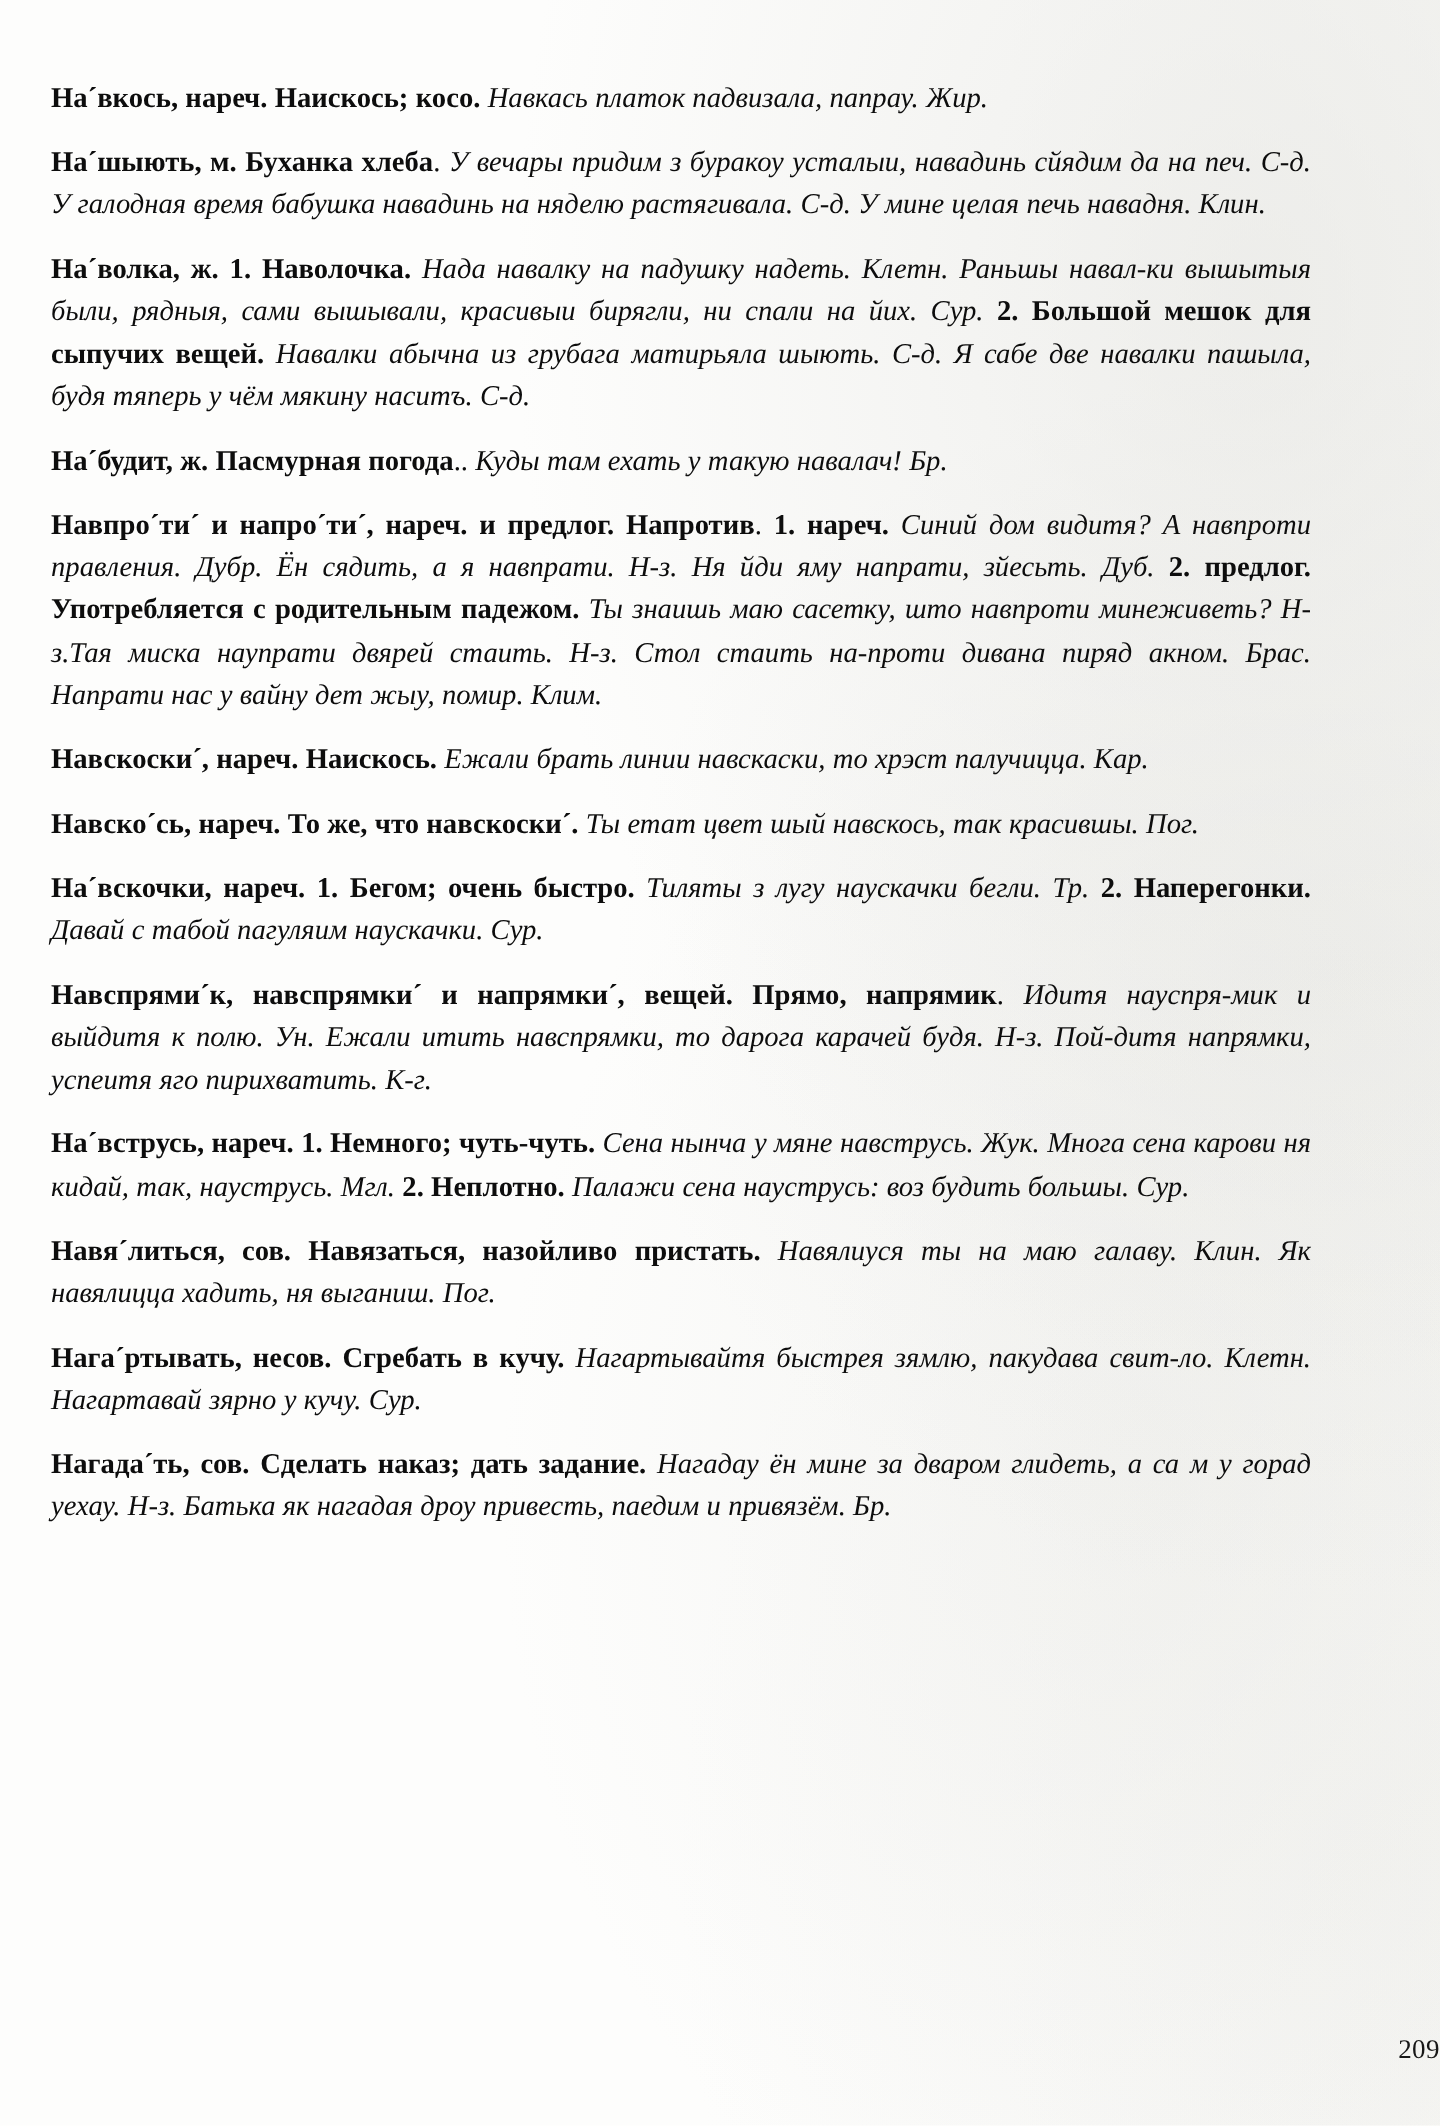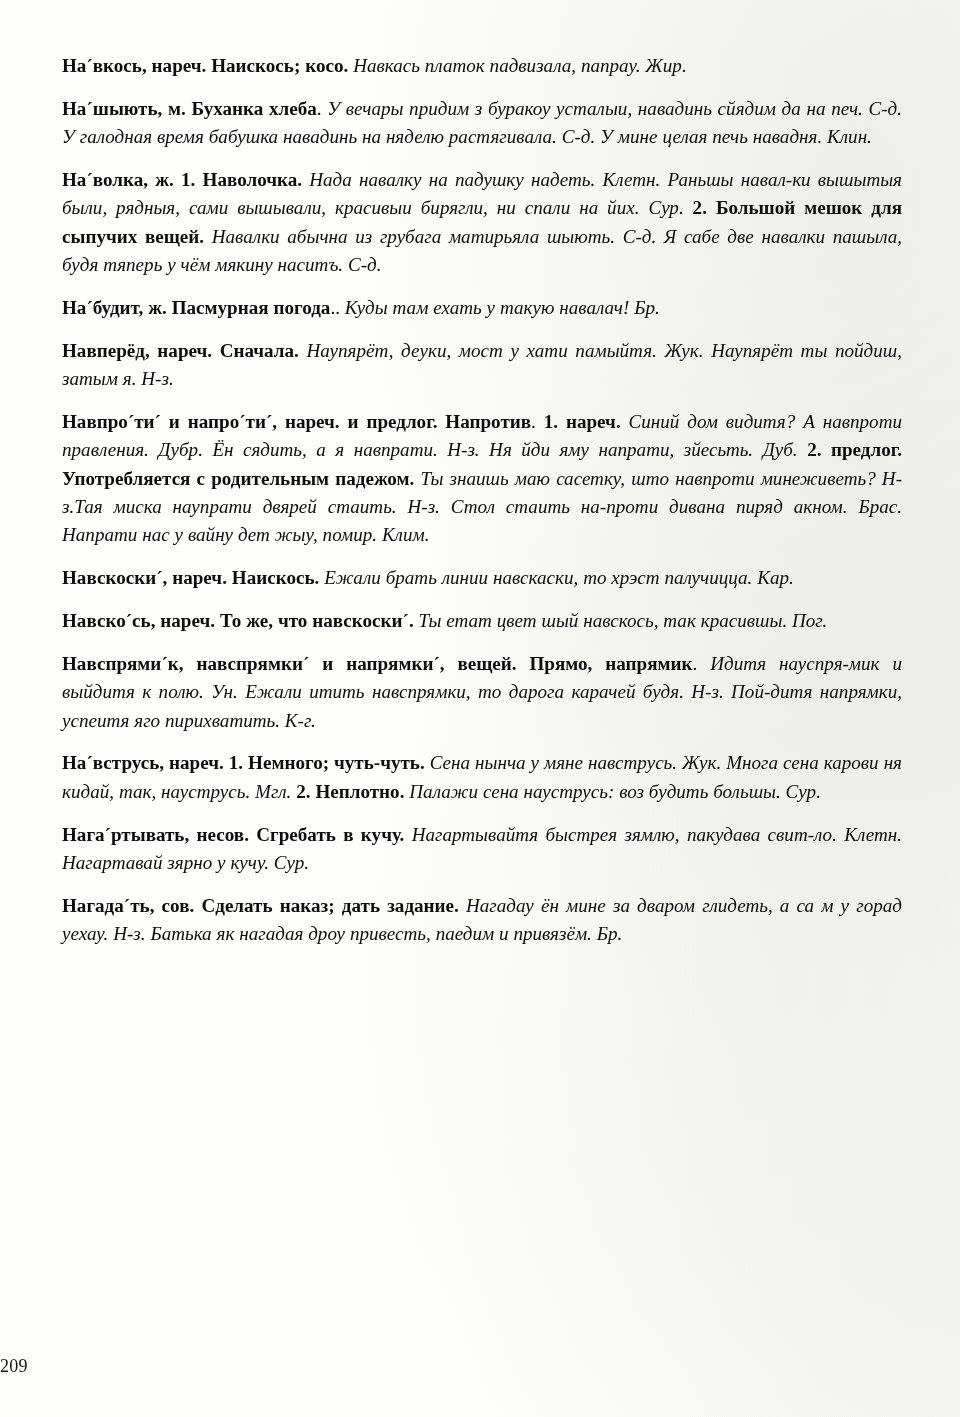--- a/index.html
+++ b/index.html
@@ -13,21 +13,21 @@
     font-family: "Liberation Serif", "DejaVu Serif", serif;
     color: #0d0d0d;
     overflow: hidden;
   }
   .page {
     position: relative;
     width: 960px;
     height: 1417px;
     background: #fdfdfc;
     box-sizing: border-box;
-    padding: 52px 58px 0 62px;
+    padding: 52px 58px 0 34px;
   }
   .scan-tint {
     position: absolute;
     inset: 0;
     pointer-events: none;
     background:
       radial-gradient(ellipse at 88% 14%, rgba(226,226,222,0.55) 0%, rgba(255,255,255,0) 42%),
       radial-gradient(ellipse at 92% 46%, rgba(228,228,224,0.45) 0%, rgba(255,255,255,0) 38%),
       radial-gradient(ellipse at 80% 70%, rgba(230,230,226,0.40) 0%, rgba(255,255,255,0) 40%),
       radial-gradient(ellipse at 96% 88%, rgba(232,232,228,0.35) 0%, rgba(255,255,255,0) 36%),
@@ -63,21 +63,21 @@
     font-weight: normal;
   }
   .num {
     font-weight: bold;
   }
   .footer {
     position: absolute;
     left: 0;
     right: 0;
     bottom: 40px;
-    text-align: left;
+    text-align: right;
     z-index: 2;
   }
   .page-number {
     font-size: 18px;
     font-family: "Liberation Serif", "DejaVu Serif", serif;
     color: #171717;
     letter-spacing: 0.3px;
   }
 </style>
 </head>
@@ -110,25 +110,20 @@
       <span class="ex">Навалки абычна из грубага матирьяла шыють. С-д. Я сабе две навалки пашыла, будя тяперь у чём мякину наситъ. С-д.</span>
     </p>
 
 
     <p class="entry">
       <span class="hw">На´будит, ж.</span>
       <span class="df">Пасмурная погода</span><span>..</span>
       <span class="ex">Куды там  ехать у такую навалач! Бр.</span>
     </p>
 
-    <p class="entry">
-      <span class="hw">Навперёд, нареч.</span>
-      <span class="df">Сначала.</span>
-      <span class="ex">Наупярёт, деуки, мост у хати памыйтя. Жук. Наупярёт ты пойдиш, затым я. Н-з.</span>
-    </p>
 
     <p class="entry">
       <span class="hw">Навпро´ти´ и напро´ти´,  нареч. и предлог.</span>
       <span class="df">Напротив</span><span>.</span>
       <span class="num">1.</span>
       <span class="df">нареч.</span>
       <span class="ex">Синий дом видитя? А навпроти правления. Дубр. Ён сядить, а я навпрати. Н-з. Ня йди яму напрати, зйесьть. Дуб.</span>
       <span class="num">2.</span>
       <span class="df">предлог. Употребляется с родительным падежом.</span>
       <span class="ex">Ты знаишь маю сасетку, што навпроти минеживеть? Н-з.Тая миска наупрати двярей стаить. Н-з. Стол стаить на-проти дивана пиряд акном. Брас. Напрати нас у вайну дет жыу, помир. Клим.</span>
@@ -140,38 +135,52 @@
       <span class="ex">Ежали брать линии навскаски, то хрэст палучицца. Кар.</span>
     </p>
 
     <p class="entry">
       <span class="hw">Навско´сь, нареч.</span>
       <span class="df">То же, что навскоски´.</span>
       <span class="ex">Ты етат цвет шый навскось, так красившы. Пог.</span>
     </p>
 
 
+    <p class="entry">
+      <span class="hw">На´вскочки, нареч.</span>
+      <span class="num">1.</span>
+      <span class="df">Бегом; очень быстро.</span>
+      <span class="ex">Тиляты з лугу наускачки бегли. Тр.</span>
+      <span class="num">2.</span>
+      <span class="df">Наперегонки.</span>
+      <span class="ex">Давай с табой пагуляим наускачки. Сур.</span>
+    </p>
 
     <p class="entry">
       <span class="hw">Навспрями´к, навспрямки´ и напрямки´, вещей.</span>
       <span class="df">Прямо, напрямик</span><span>.</span>
       <span class="ex">Идитя науспря-мик и выйдитя к полю. Ун. Ежали итить навспрямки, то дарога карачей будя. Н-з. Пой-дитя напрямки, успеитя яго пирихватить. К-г.</span>
     </p>
 
     <p class="entry">
       <span class="hw">На´вструсь, нареч.</span>
       <span class="num">1.</span>
       <span class="df">Немного; чуть-чуть.</span>
       <span class="ex">Сена нынча у мяне  навструсь. Жук. Многа сена карови ня кидай, так, науструсь. Мгл.</span>
       <span class="num">2.</span>
       <span class="df">Неплотно.</span>
       <span class="ex">Палажи сена науструсь: воз будить большы. Сур.</span>
     </p>
 
 
+    <p class="entry">
+      <span class="hw">Навя´литься, сов.</span>
+      <span class="df">Навязаться, назойливо пристать.</span>
+      <span class="ex">Навялиуся ты на маю галаву. Клин. Як навялицца хадить, ня выганиш. Пог.</span>
+    </p>
 
     <p class="entry">
       <span class="hw">Нага´ртывать, несов.</span>
       <span class="df">Сгребать в кучу.</span>
       <span class="ex">Нагартывайтя быстрея зямлю, пакудава свит-ло. Клетн. Нагартавай зярно у кучу. Сур.</span>
     </p>
 
     <p class="entry">
       <span class="hw">Нагада´ть, сов.</span>
       <span class="df">Сделать наказ; дать задание.</span>

